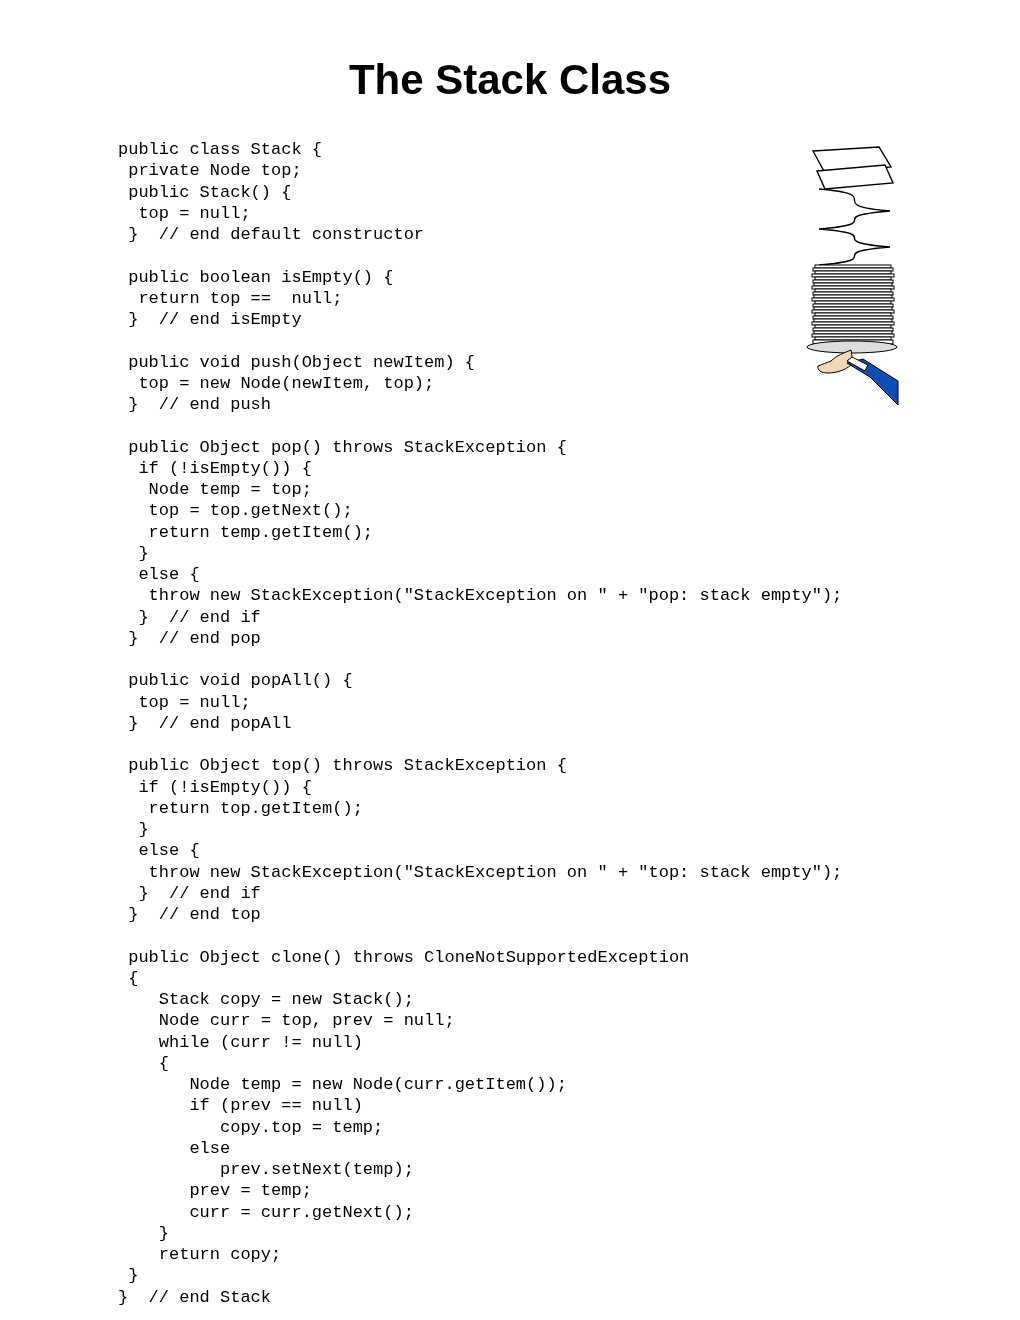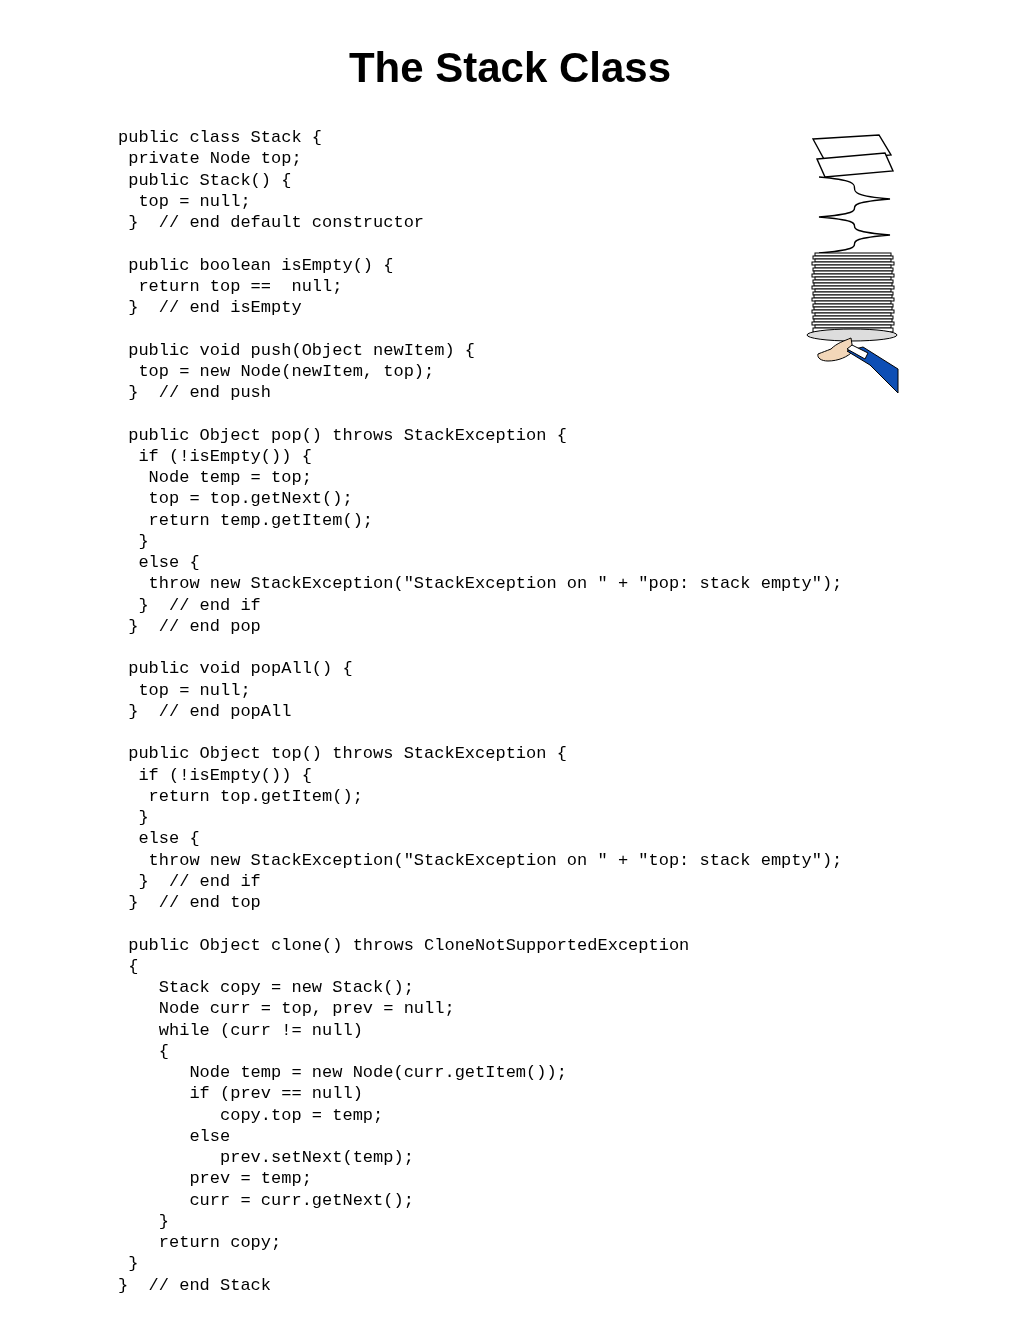--- a/index.html
+++ b/index.html
@@ -8,21 +8,21 @@
       height: 1320px;
       background: #fff;
       font-family: Arial, Helvetica, sans-serif;
       position: relative;
     }
     .title {
       text-align: center;
       font-size: 42px;
       font-weight: 700;
       color: #000;
-      padding-top: 44px;
+      padding-top: 56px;
       padding-bottom: 10px;
     }
     .content {
       position: relative;
       padding-left: 118px;
       padding-right: 68px;
       margin-top: 25px;
     }
     pre.code {
       font-family: "Courier New", Courier, monospace;

